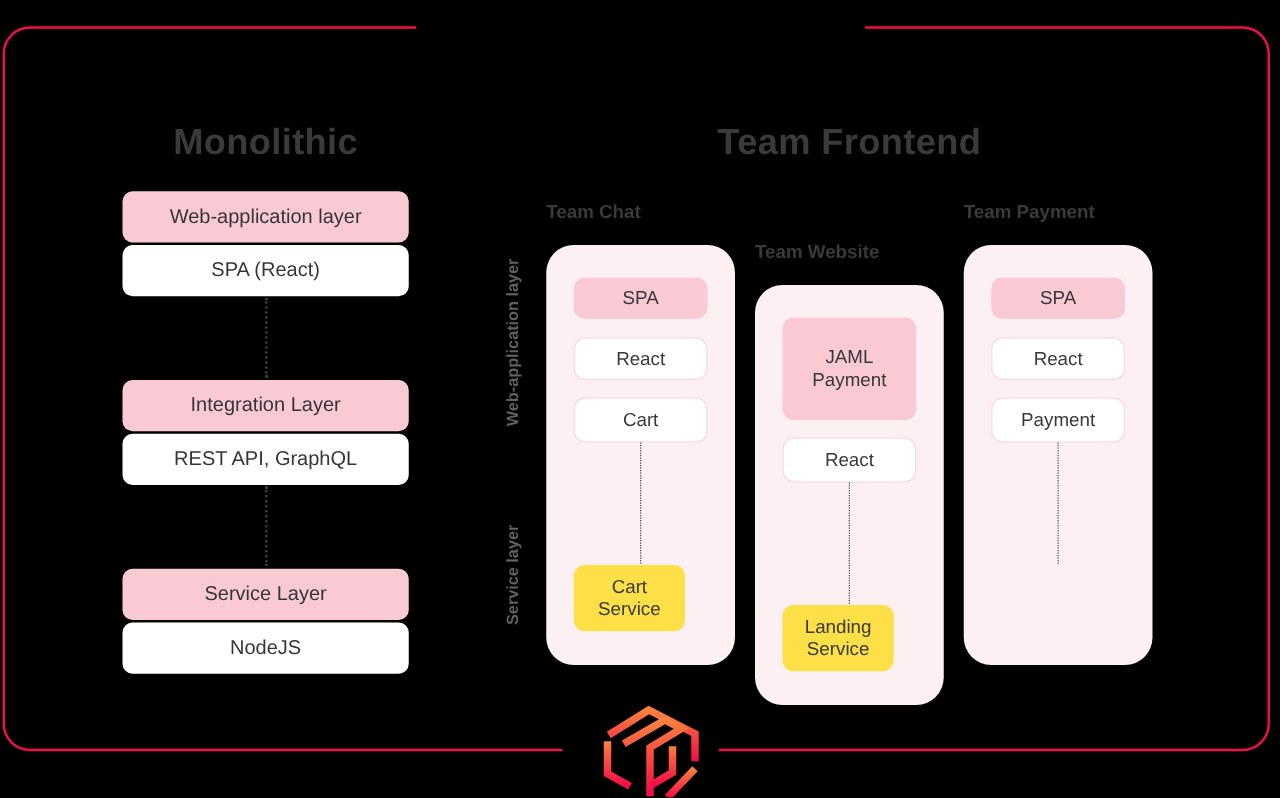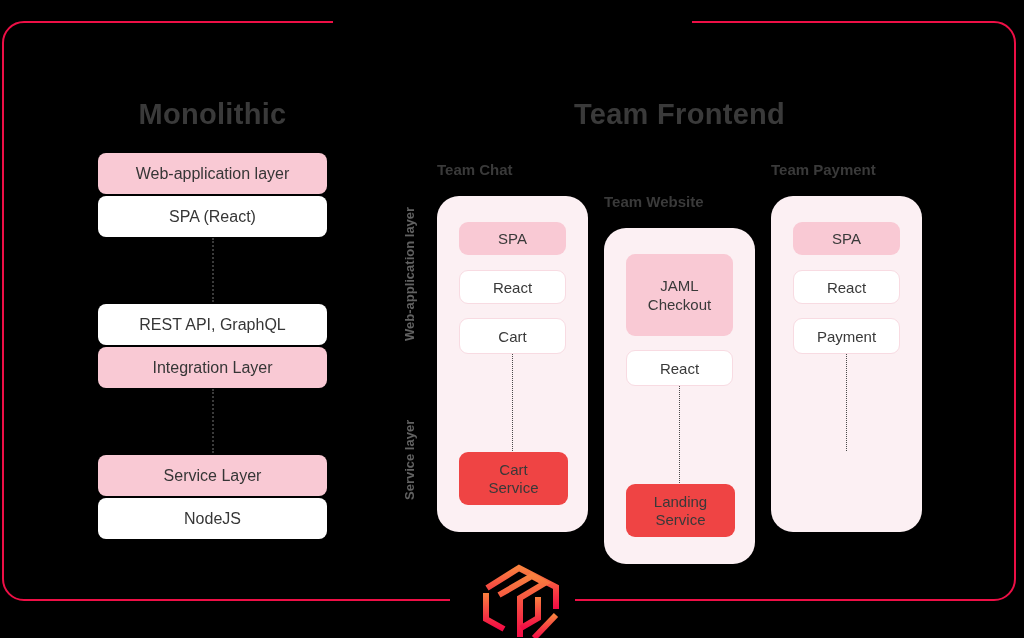--- a/index.html
+++ b/index.html
@@ -103,23 +103,23 @@
   .tb-tall { top: 26px; height: 82px; }
   .tbox .wrap { display: inline-block; max-width: 82px; line-height: 19px; }
 
   .team-dotted {
     position: absolute; left: 75px; top: 158px;
     height: 97px; width: 0;
     border-left: 1.5px dotted #4a4a4a;
   }
   .svc-box {
     position: absolute; left: 22px; top: 256px;
-    width: 109px; min-height: 53px;
-    box-sizing: border-box;
-    background: #ef4444; border-radius: 9px;
+    width: 89px; min-height: 53px;
+    box-sizing: border-box;
+    background: #fde047; border-radius: 9px;
     display: flex; align-items: center; justify-content: center;
     text-align: center;
     font-size: 15px; color: #393939;
     padding: 6px 0;
   }
   .svc-box .wrap { display: inline-block; max-width: 72px; line-height: 18px; }
 
   
   .logo { position: absolute; left: 474px; top: 560px; width: 90px; height: 90px; }
 </style>
@@ -137,25 +137,25 @@
   <div class="mono-group mg-0">
     <div class="mbox pink">
         <span>Web-application layer</span>
       </div>
     <div class="mbox white">
         <span>SPA (React)</span>
       </div>
   </div>
   <div class="mono-connector mc-0"></div>
   <div class="mono-group mg-1">
+    <div class="mbox pink">
+        <span>Integration Layer</span>
+      </div>
     <div class="mbox white">
         <span>REST API, GraphQL</span>
-      </div>
-    <div class="mbox pink">
-        <span>Integration Layer</span>
       </div>
   </div>
   <div class="mono-connector mc-1"></div>
   <div class="mono-group mg-2">
     <div class="mbox pink">
         <span>Service Layer</span>
       </div>
     <div class="mbox white">
         <span>NodeJS</span>
       </div>
@@ -179,21 +179,21 @@
       </div>
     <div class="team-dotted"></div>
     <div class="svc-box">
         <span class="wrap">Cart Service</span>
       </div>
   </div>
 
   <div class="team-label col-1">Team Website</div>
   <div class="team-col col-1">
     <div class="tbox pink tb-tall">
-        <span class="wrap">JAML Checkout</span>
+        <span class="wrap">JAML Payment</span>
       </div>
     <div class="tbox white tb-c">
         <span class="wrap">React</span>
       </div>
     <div class="team-dotted"></div>
     <div class="svc-box">
         <span class="wrap">Landing Service</span>
       </div>
   </div>
 

